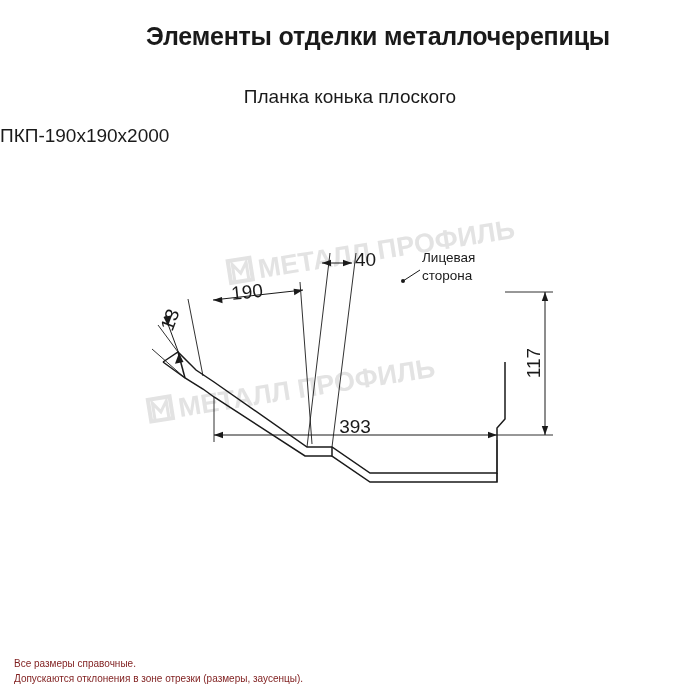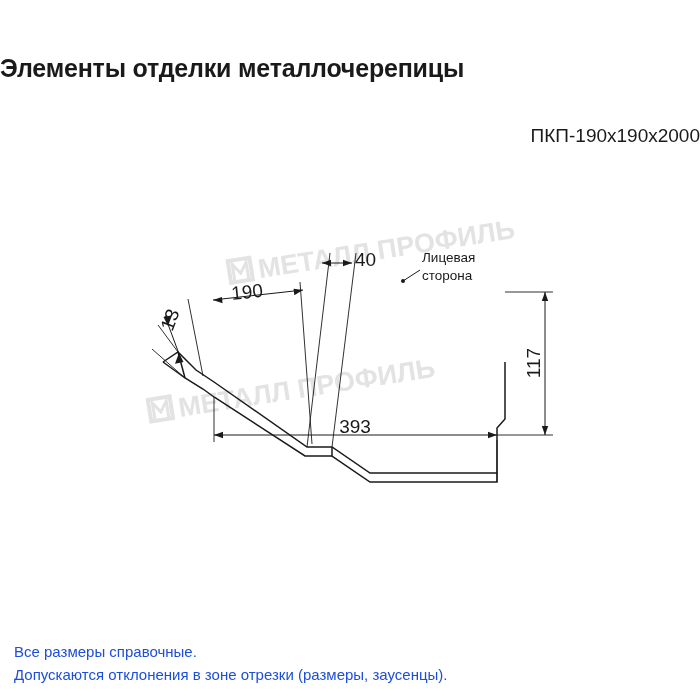--- a/index.html
+++ b/index.html
@@ -18,56 +18,55 @@
   .page {
     position: relative;
     width: 700px;
     height: 700px;
   }
   .title {
     position: absolute;
     top: 22px;
     left: 0;
     width: 610px;
-    text-align: left;
+    text-align: right;
     font-size: 25px;
     font-weight: bold;
     letter-spacing: -0.2px;
-    margin-top: 32px;
   }
   .subtitle {
     position: absolute;
     top: 86px;
     left: 0;
     width: 700px;
     text-align: center;
     font-size: 19px;
   }
   .model {
     position: absolute;
     top: 125px;
     left: 0;
     width: 700px;
-    text-align: right;
+    text-align: left;
     font-size: 19px;
   }
   .drawing {
     position: absolute;
     top: 170px;
     left: 0;
     width: 700px;
     height: 320px;
   }
   .footer {
     position: absolute;
     left: 14px;
     bottom: 14px;
-    font-size: 15px;
+    font-size: 10px;
     line-height: 1.5;
-    color: #1d4ed8;
+    color: #7f1d1d;
     margin-top: 44px;
   }
   .footer div { white-space: nowrap; }
   svg { display: block; }
   .wm text {
     font-family: "Liberation Sans", sans-serif;
     font-weight: bold;
     fill: #e3e3e3;
   }
   .dimtext {
@@ -81,20 +80,21 @@
     fill: #1a1a1a;
   }
   .ln { stroke: #1a1a1a; fill: none; }
 </style>
 </head>
 <body>
 
 <div class="page">
 
   <div class="title">Элементы отделки металлочерепицы</div>
+  <div class="subtitle">Планка конька плоского</div>
   <div class="model">ПКП-190х190х2000</div>
 
   <div class="drawing">
     <svg width="700" height="320" viewBox="0 0 700 320">
 
       <g class="wm">
         <g transform="rotate(-9 350 90)">
           <rect x="229" y="72" width="22" height="22" fill="none" stroke="#e3e3e3" stroke-width="4"></rect>
           <path d="M233 94 L233 76 L240 86 L247 76 L247 94" fill="none" stroke="#e3e3e3" stroke-width="3"></path>
           <text x="258" y="94" font-size="27">МЕТАЛЛ ПРОФИЛЬ</text>

